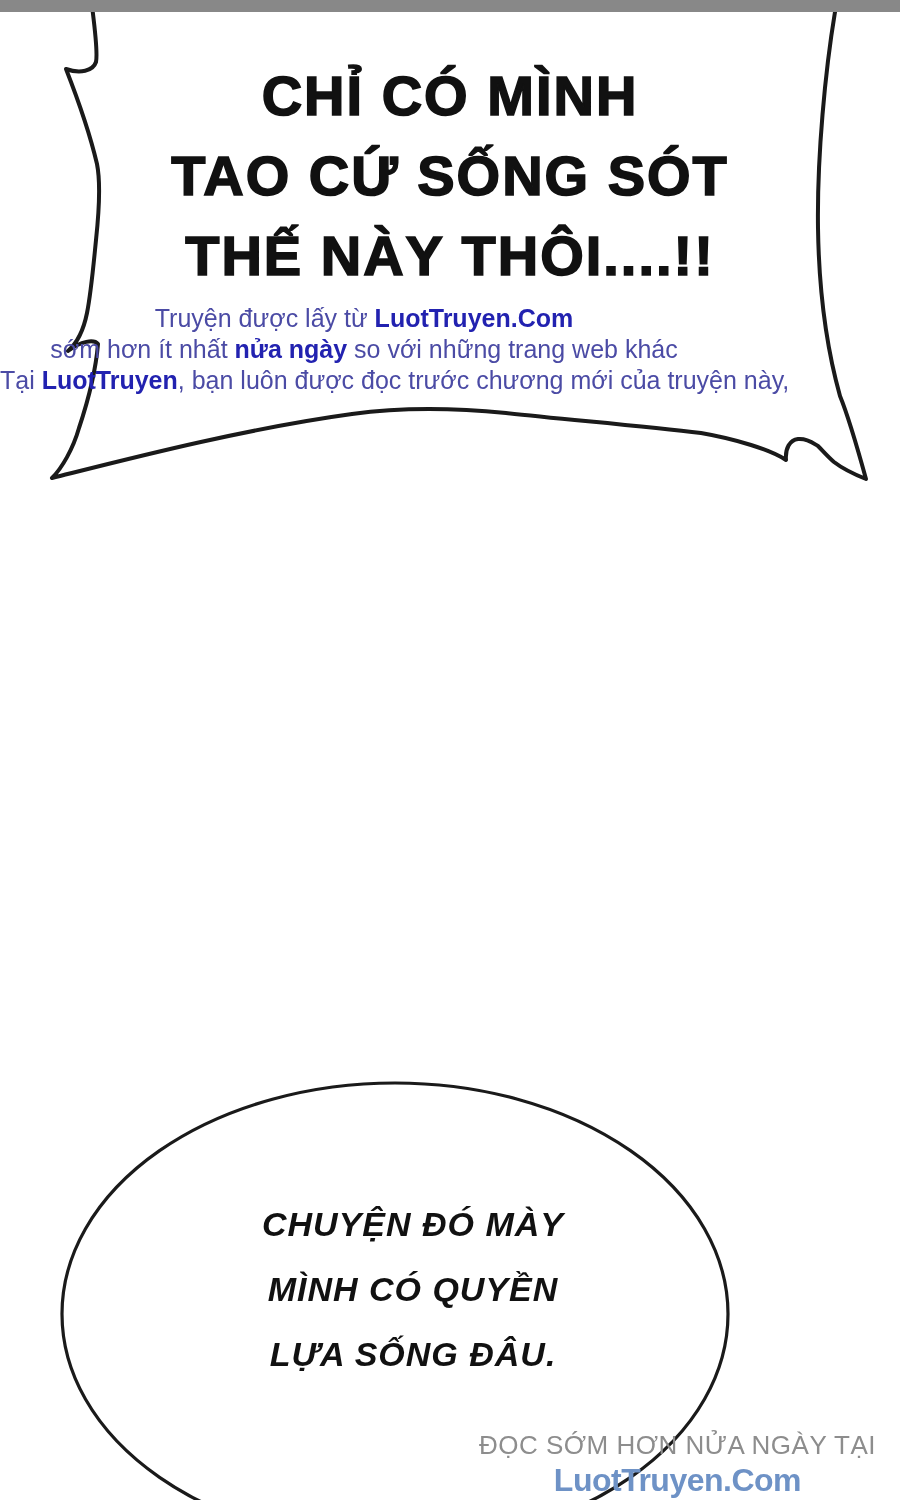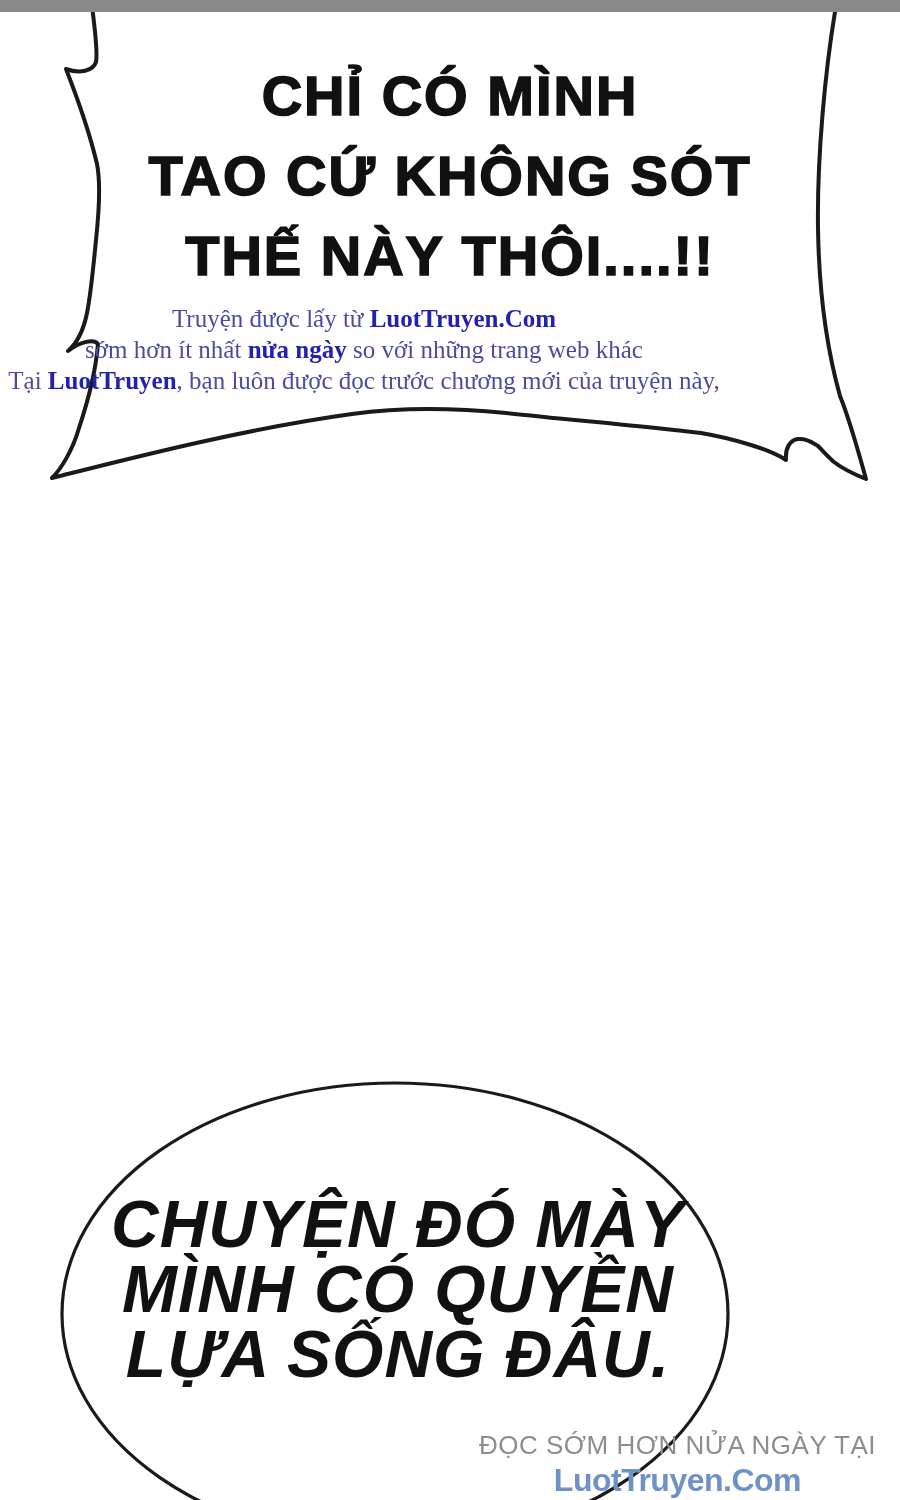--- a/index.html
+++ b/index.html
@@ -32,42 +32,43 @@
     letter-spacing:2px;
     -webkit-text-stroke:1.6px var(--ink);
     z-index:3;
     white-space:nowrap;
   }
 
   
   .promo{
     position:absolute;left:0;top:291px;width:728px;
     text-align:center;
-    font-family:Liberation Serif, serif;
+    font-family:Liberation Sans, sans-serif;
     font-size:25px;line-height:31px;
     color:var(--promo-text);
     z-index:3;
     white-space:nowrap;
   }
   .promo .strong{
     color:var(--promo-strong);
     font-weight:bold;
   }
 
   
   .oval-text{
     position:absolute;left:0;top:1180px;width:796px;
     text-align:center;
     color:var(--ink);
     font-style:italic;
     font-weight:bold;
-    font-size:66px;line-height:65px;
+    font-size:34px;line-height:65px;
     letter-spacing:1px;
     z-index:3;
     white-space:nowrap;
+    padding-left:15px;
   }
 
   
   .watermark{
     position:absolute;right:24px;top:1418px;
     text-align:center;
     z-index:4;
     white-space:nowrap;
   }
   .watermark .wm1{
@@ -110,21 +111,21 @@
          C 843,457 856,463 866,467
          C 858,438 849,406 840,384
          C 828,341 819,286 818,216
          C 817,146 825,58 836,-6" fill="#ffffff" stroke="#1a1a1a" stroke-width="4" stroke-linejoin="round" stroke-linecap="round"></path>
 
     <ellipse cx="395" cy="1302" rx="333" ry="231" fill="#ffffff" stroke="#1a1a1a" stroke-width="3.2"></ellipse>
   </svg>
 
   <div class="shout">
     <div>CHỈ CÓ MÌNH</div>
-    <div>TAO CỨ KHÔNG SÓT</div>
+    <div>TAO CỨ SỐNG SÓT</div>
     <div>THẾ NÀY THÔI....!!</div>
   </div>
 
   <div class="promo">
     <div>
       <span>Truyện được lấy từ </span><span class="strong">LuotTruyen.Com</span>
     </div>
     <div>
       <span>sớm hơn ít nhất </span><span class="strong">nửa ngày</span><span> so với những trang web khác</span>
     </div>

